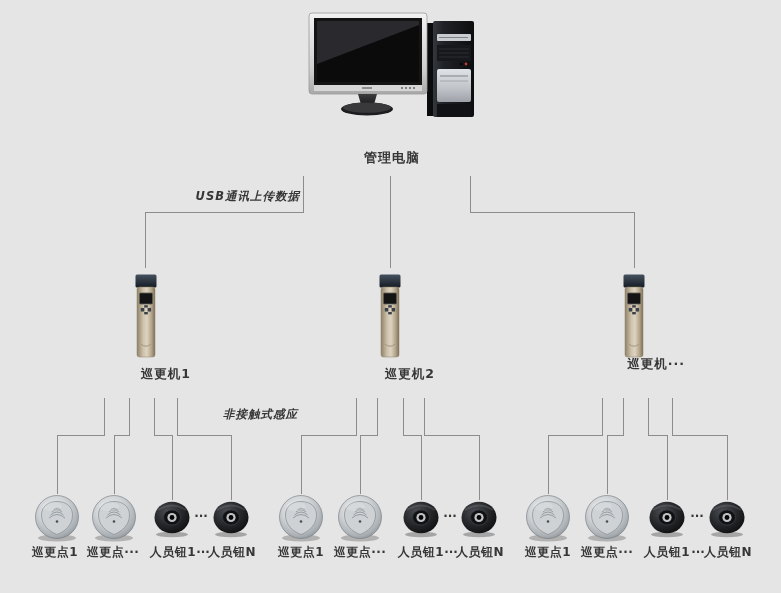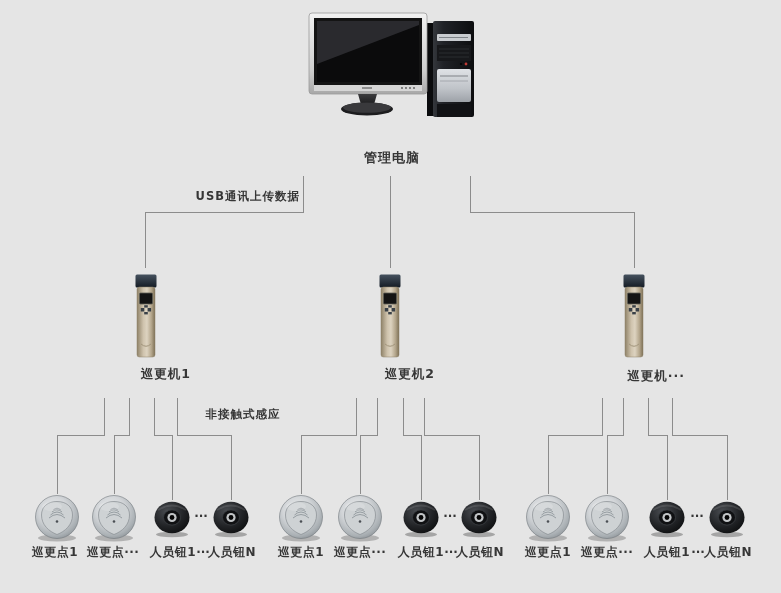--- a/index.html
+++ b/index.html
@@ -9,21 +9,21 @@
     padding-left:31px;
   }
   .line-v{position:absolute;width:1px;background:#8c8c8c;}
   .line-h{position:absolute;height:1px;background:#8c8c8c;}
   .lbl{
     position:absolute;color:#363636;font-weight:bold;text-align:center;
     letter-spacing:1px;white-space:nowrap;line-height:1.2;
   }
   .lbl-main{font-size:12.5px;text-align:right;}
   .lbl-title{font-size:13px;}
-  .lbl-anno{font-size:11.5px;}
+  .lbl-anno{font-size:11.5px;font-style:italic;}
   .lbl-bottom{font-size:12px;letter-spacing:0.5px;}
   .lbl-dots{font-size:12px;letter-spacing:0;}
   .dev{position:absolute;width:24px;height:86px;}
   .disk{position:absolute;}
 </style>
 </head>
 <body>
 
 <svg width="0" height="0" style="position:absolute" aria-hidden="true">
   <defs>
@@ -144,21 +144,21 @@
     <rect x="5.5" y="19" width="13" height="11" rx="1" fill="#141414" stroke="#5c5c54" stroke-width="0.8"></rect>
     <rect x="6.8" y="34" width="3.5" height="3.5" fill="#3a4148"></rect>
       <rect x="13.6" y="34" width="3.5" height="3.5" fill="#3a4148"></rect>
     <rect x="10.2" y="31.2" width="3.6" height="2.4" fill="#3a4148"></rect>
       <rect x="10.2" y="38" width="3.6" height="2.4" fill="#3a4148"></rect>
     <path d="M7,70 Q12,74.5 17,70" stroke="#a2957c" fill="none" stroke-width="1"></path>
   </svg>
 
   <div class="lbl lbl-main" style="left:101px;top:366px;width:90px">巡更机1</div>
   <div class="lbl lbl-main" style="left:345px;top:366px;width:90px">巡更机2</div>
-  <div class="lbl lbl-main" style="left:595px;top:368px;width:90px">巡更机···</div>
+  <div class="lbl lbl-main" style="left:595px;top:356px;width:90px">巡更机···</div>
 
   <div class="line-v" style="left:104px;top:398px;height:37px"></div>
   <div class="line-v" style="left:129px;top:398px;height:37px"></div>
   <div class="line-v" style="left:154px;top:398px;height:37px"></div>
   <div class="line-v" style="left:177px;top:398px;height:37px"></div>
   <div class="line-h" style="left:57px;top:435px;width:48px"></div>
   <div class="line-h" style="left:114px;top:435px;width:16px"></div>
   <div class="line-h" style="left:154px;top:435px;width:19px"></div>
   <div class="line-h" style="left:177px;top:435px;width:55px"></div>
   <div class="line-v" style="left:57px;top:435px;height:59px"></div>
@@ -185,21 +185,21 @@
   <div class="line-v" style="left:672px;top:398px;height:37px"></div>
   <div class="line-h" style="left:548px;top:435px;width:55px"></div>
   <div class="line-h" style="left:607px;top:435px;width:17px"></div>
   <div class="line-h" style="left:648px;top:435px;width:20px"></div>
   <div class="line-h" style="left:672px;top:435px;width:56px"></div>
   <div class="line-v" style="left:548px;top:435px;height:59px"></div>
   <div class="line-v" style="left:607px;top:435px;height:59px"></div>
   <div class="line-v" style="left:667px;top:435px;height:65px"></div>
   <div class="line-v" style="left:727px;top:435px;height:65px"></div>
 
-  <div class="lbl lbl-anno" style="left:188px;top:408px;width:110px;text-align:center">非接触式感应</div>
+  <div class="lbl lbl-anno" style="left:188px;top:408px;width:110px;text-align:right">非接触式感应</div>
 
   <svg class="disk" style="left:34px;top:494px;width:46px;height:48px" viewBox="0 0 46 48">
     <ellipse cx="23" cy="44" rx="19" ry="3.5" fill="#000" opacity="0.22"></ellipse>
     <circle cx="23" cy="23" r="21.5" fill="url(#gSilverDisk)" stroke="#6f757a" stroke-width="0.6"></circle>
     <path d="M23,7.5 C32,7.5 38.5,12.5 38.5,21 C38.5,31 31,37.5 23,40.5 C15,37.5 7.5,31 7.5,21 C7.5,12.5 14,7.5 23,7.5 Z" fill="#ced2d4" stroke="#868c91" stroke-width="0.7"></path>
     <path d="M15,24 Q23,17 31,24" stroke="#8f969b" fill="none" stroke-width="0.9"></path>
     <path d="M16.5,21 Q23,15 29.5,21" stroke="#8f969b" fill="none" stroke-width="0.9"></path>
     <path d="M18,18 Q23,13.5 28,18" stroke="#8f969b" fill="none" stroke-width="0.9"></path>
     <path d="M19.5,15.5 Q23,12.8 26.5,15.5" stroke="#8f969b" fill="none" stroke-width="0.9"></path>
     <circle cx="23" cy="27.5" r="1.3" fill="#4a4f54"></circle>

